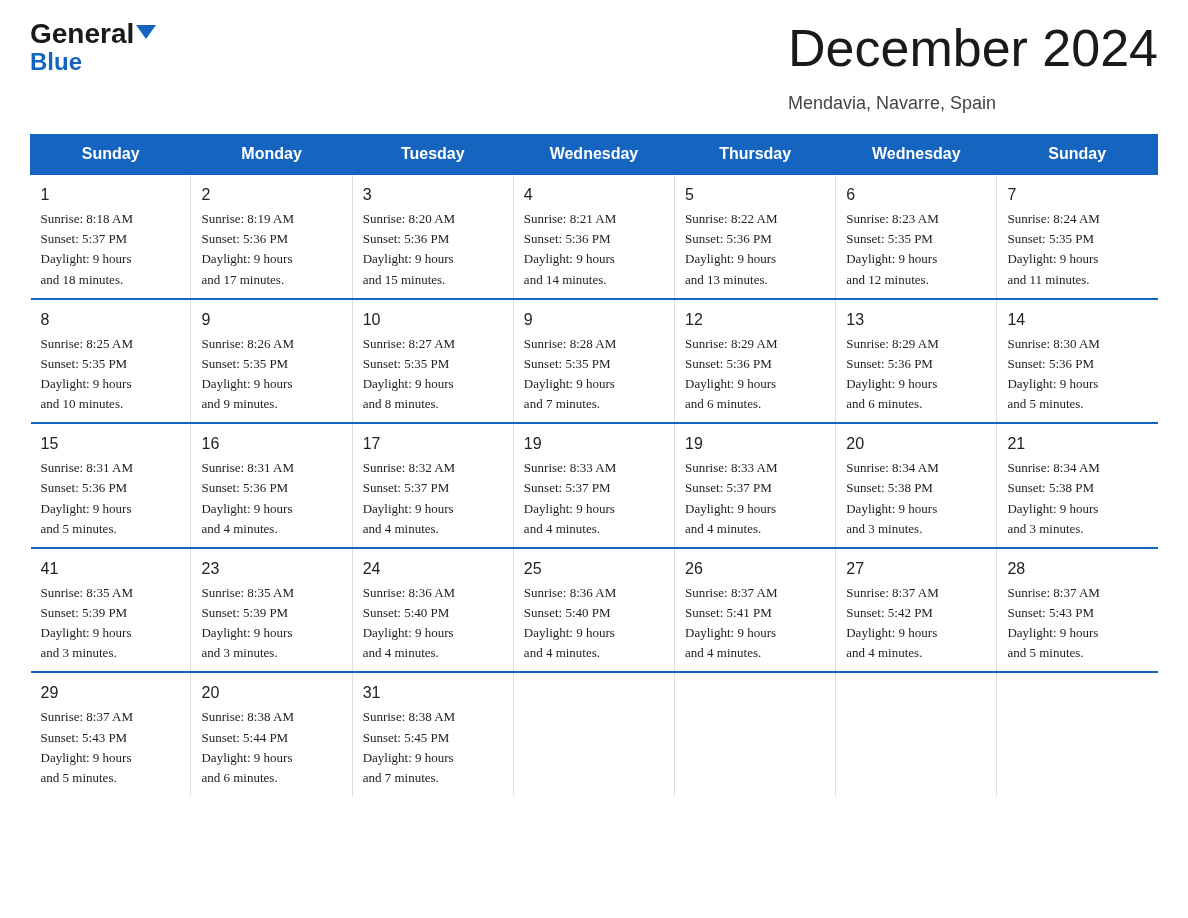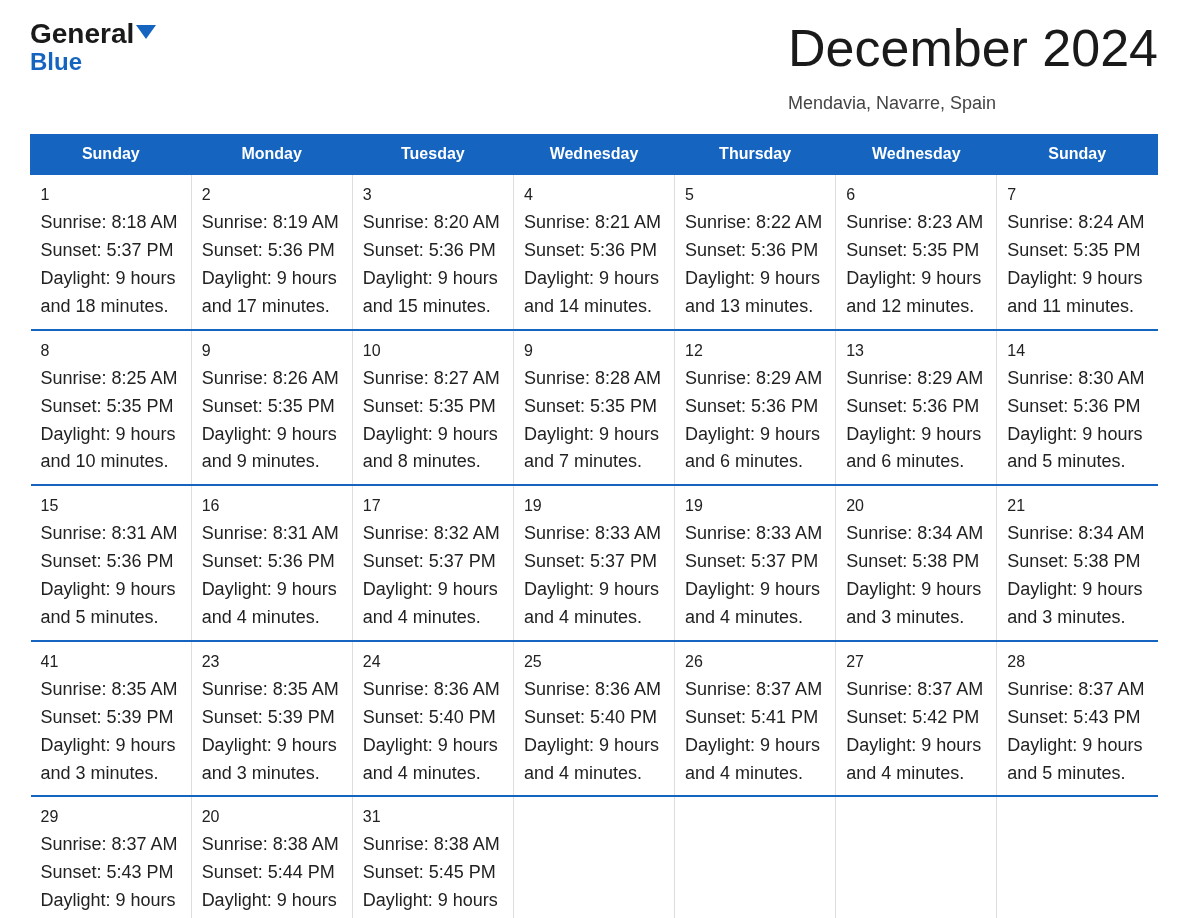--- a/index.html
+++ b/index.html
@@ -93,22 +93,23 @@
     tbody tr td:last-child {
       border-right: none;
     }
     .day-num {
       font-size: 16px;
       font-weight: normal;
       margin-bottom: 2px;
       display: block;
     }
     .day-info {
-      font-size: 18px;
+      font-size: 13px;
       line-height: 1.55;
+      font-family: Liberation Serif, serif;
     }
   </style>
 </head>
 <body>
 
 <div class="header">
   <div class="logo">
     <div class="logo-line">
       <span class="logo-text">
         <span class="general">General</span><span class="logo-triangle"></span>

